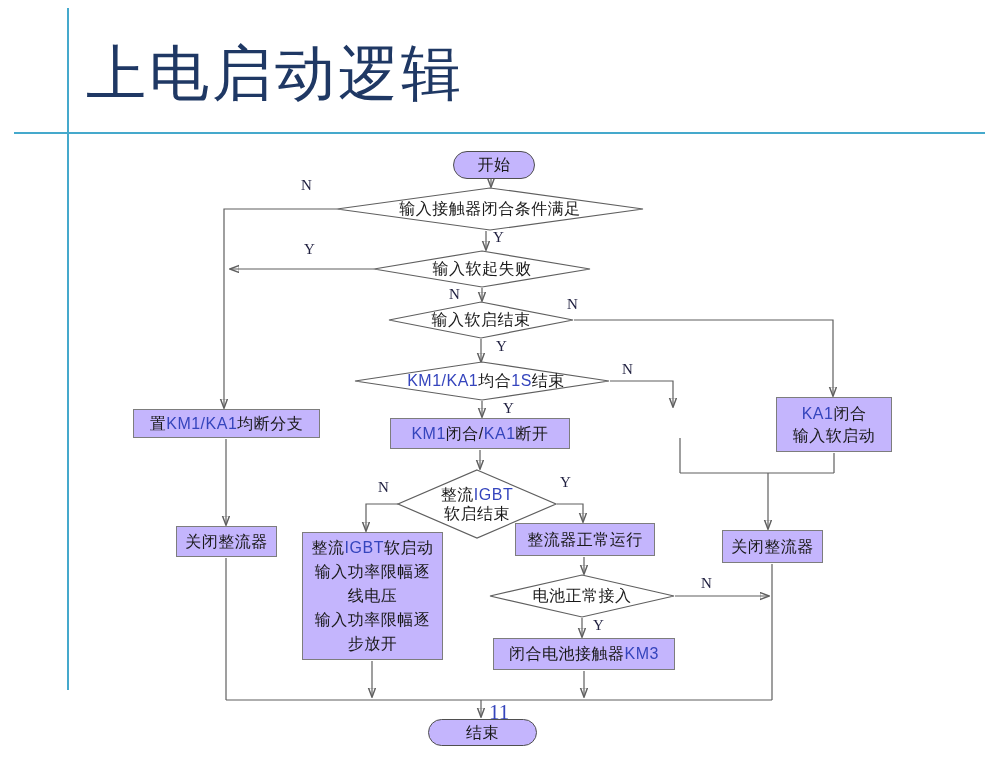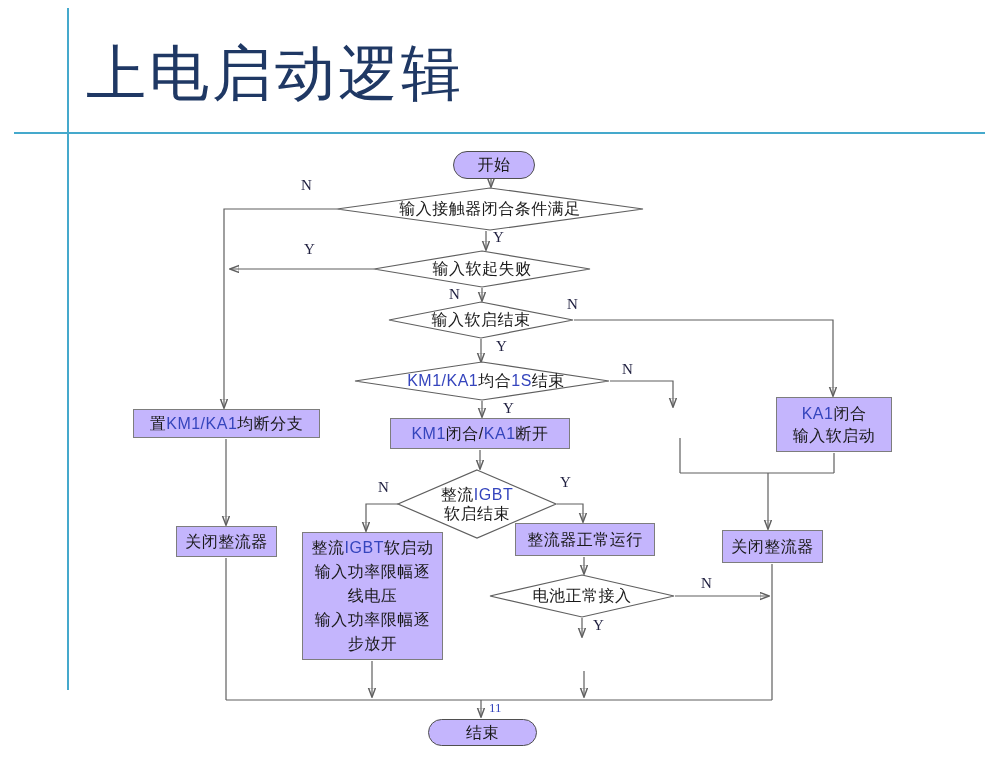--- a/index.html
+++ b/index.html
@@ -17,21 +17,21 @@
         font-size:16px;color:#1a1a1a;letter-spacing:0.5px;line-height:1.2;}
   .oval{border-radius:14px;border:1.5px solid #4f4f4f;}
   .dtext{position:absolute;z-index:2;background:transparent;display:flex;align-items:center;justify-content:center;
          text-align:center;font-size:16px;color:#1a1a1a;letter-spacing:0.5px;line-height:1.2;}
   .multi{line-height:24px;}
   .ka1lines{line-height:22px;}
   .accent{color:#3545bd;}
   .lbl{position:absolute;z-index:3;font-family:"Liberation Serif","DejaVu Serif",serif;
        font-size:15px;color:#202040;}
   .pageno{position:absolute;z-index:3;left:489px;top:700px;font-family:"Liberation Serif","DejaVu Serif",serif;
-          font-size:13px;color:#3545bd;}
+          font-size:21px;color:#3545bd;}
 </style>
 </head>
 <body>
 
 <div class="slide">
 
   <div class="vline"></div>
   <h1 class="title">上电启动逻辑</h1>
   <div class="hline"></div>
 
@@ -133,20 +133,25 @@
       <span>步放开</span>
     </span>
   </div>
 
   <div class="node" style="left:515px;top:523px;width:138px;height:31px">整流器正常运行</div>
 
   <div class="node" style="left:722px;top:530px;width:99px;height:31px">关闭整流器</div>
 
   <div class="dtext" style="left:492px;top:584px;width:180px;height:24px">电池正常接入</div>
 
+  <div class="node" style="left:493px;top:638px;width:180px;height:30px">
+    <span>
+      <span>闭合电池接触器</span><span class="accent">KM3</span>
+    </span>
+  </div>
 
   <div class="node oval" style="left:428px;top:719px;width:107px;height:25px">结束</div>
 
   <span class="lbl" style="left:301px;top:177px">N</span>
   <span class="lbl" style="left:493px;top:229px">Y</span>
   <span class="lbl" style="left:304px;top:241px">Y</span>
   <span class="lbl" style="left:449px;top:286px">N</span>
   <span class="lbl" style="left:567px;top:296px">N</span>
   <span class="lbl" style="left:496px;top:338px">Y</span>
   <span class="lbl" style="left:622px;top:361px">N</span>

